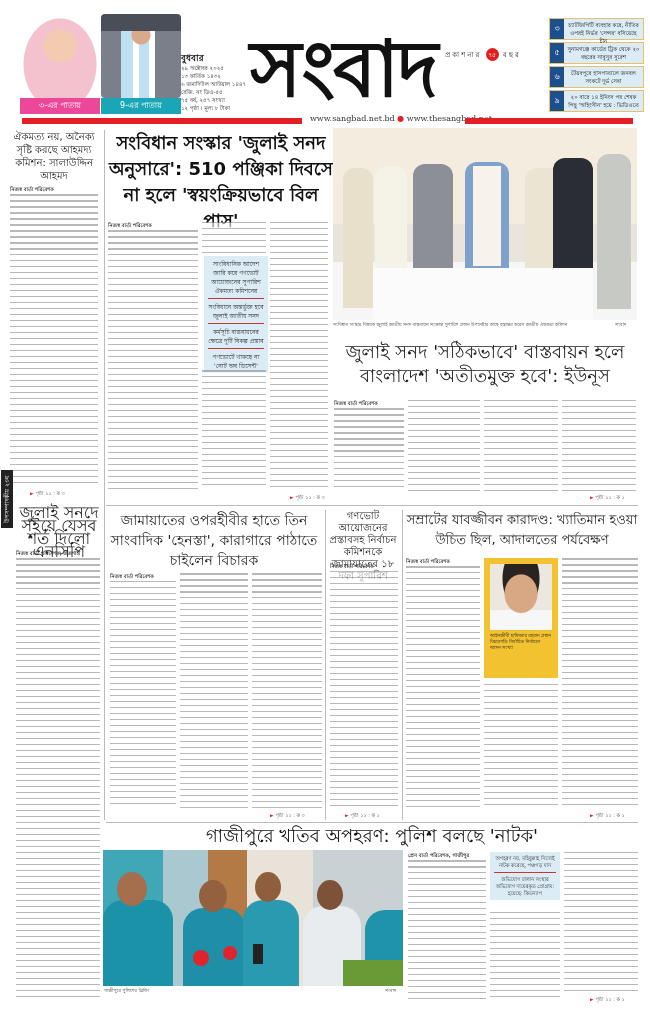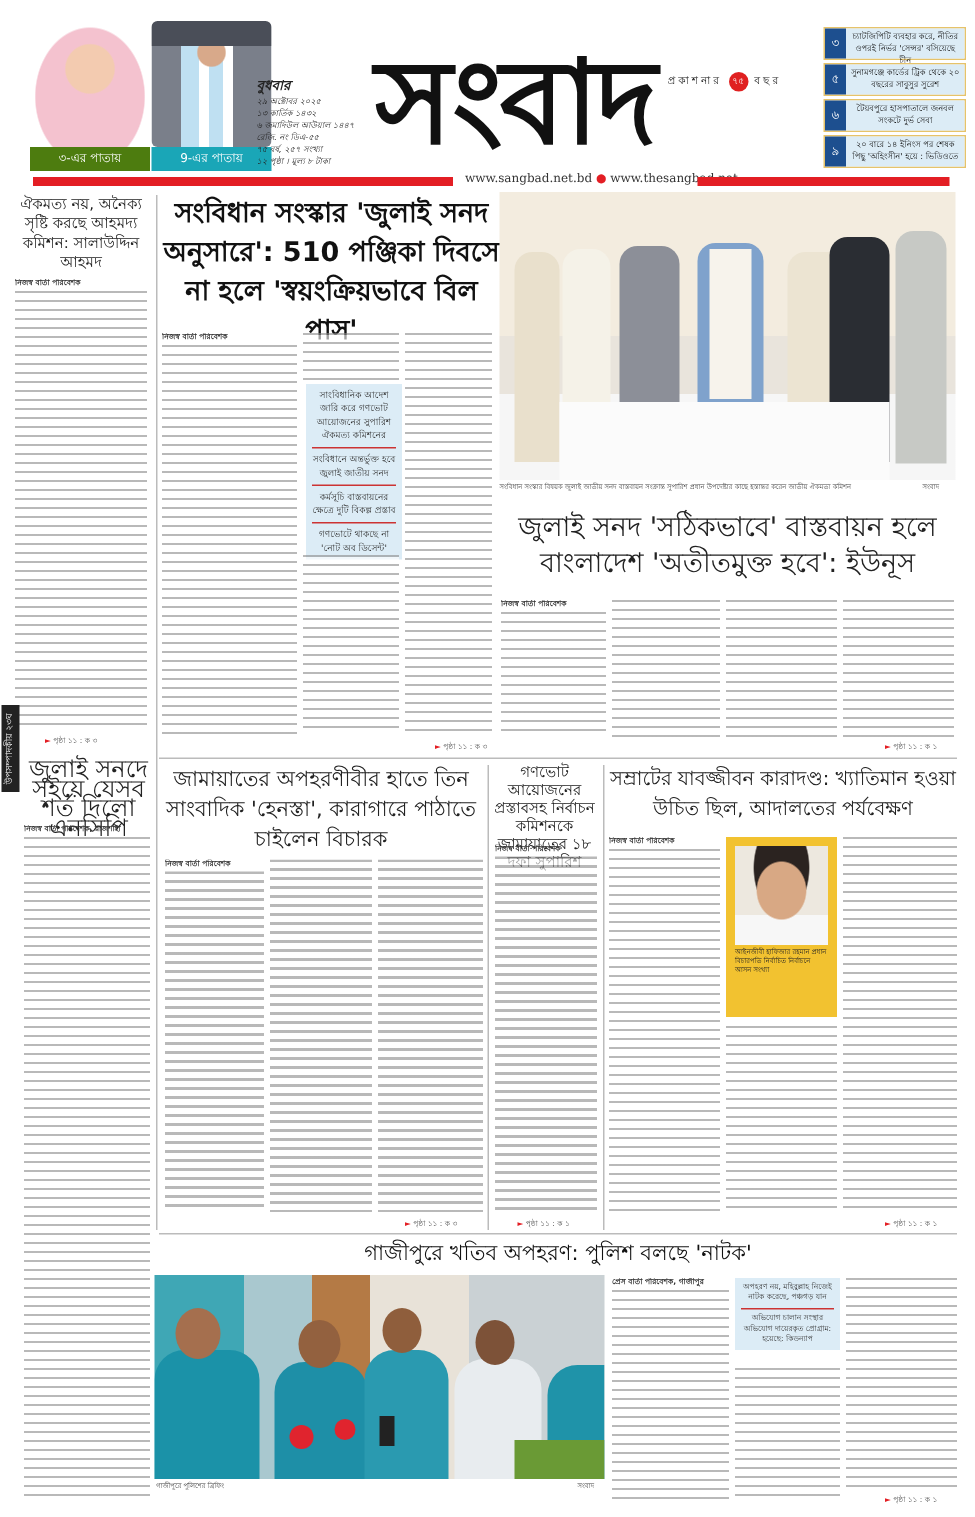--- a/index.html
+++ b/index.html
@@ -2,21 +2,21 @@
 <html><head>
 <meta charset="utf-8">
 <style>
   * { box-sizing: border-box; margin: 0; padding: 0; }
   body { width: 650px; height: 1011px; background: #fff; font-family: "DejaVu Sans", sans-serif; color: #111; position: relative; overflow: hidden; }
   .abs { position: absolute; }
   
   .promo { position: absolute; top: 14px; width: 80px; height: 100px; }
   .promo .pic { width: 80px; height: 84px; border-radius: 4px; }
   .promo .lbl { height: 16px; font-size: 8px; color: #fff; text-align: center; line-height: 16px; }
-  .datebox { position: absolute; left: 171px; top: 52px; font-size: 5.5px; line-height: 8px; color: #222; font-style: italic; }
+  .datebox { position: absolute; left: 181px; top: 52px; font-size: 5.5px; line-height: 8px; color: #222; }
   .datebox .day { font-size: 9px; font-weight: bold; line-height: 12px; }
   .logo { position: absolute; left: 250px; top: 24px; font-family: "DejaVu Serif", serif; font-weight: bold; font-size: 78px; letter-spacing: -2px; color: #111; line-height: 90px; }
   .tagline { position: absolute; left: 445px; top: 48px; font-size: 7px; color: #222; letter-spacing: 2px; }
   .tagline .circ { display: inline-block; background: #e02020; color: #fff; border-radius: 50%; width: 13px; height: 13px; text-align: center; line-height: 13px; font-size: 6px; letter-spacing: 0; }
   .index { position: absolute; left: 549px; top: 18px; width: 95px; }
   .index-row { display: flex; height: 22px; margin-bottom: 2px; border: 1px solid #e6c36a; }
   .index-num { width: 14px; background: #1d4f8f; color: #fff; font-size: 8px; text-align: center; line-height: 20px; }
   .index-txt { flex: 1; background: #dcecf6; font-size: 5.5px; line-height: 8px; padding: 2px 3px; text-align: center; }
   .redbar { position: absolute; height: 6px; background: #e31e24; }
   .web { position: absolute; left: 310px; top: 114px; font-family: "DejaVu Serif", serif; font-size: 8px; color: #333; }
@@ -35,21 +35,21 @@
   .cont .arr { color: #e31e24; }
   .vline { position: absolute; width: 1px; background: #bbb; }
   .hline { position: absolute; height: 1px; background: #bbb; }
   .side-tab { position: absolute; left: 1px; width: 12px; background: #222; color: #fff; font-size: 6px; writing-mode: vertical-rl; transform: rotate(180deg); text-align: center; }
 </style>
 </head>
 <body>
 
 <div class="promo" style="left:20px;">
   <div class="pic" style="background: radial-gradient(circle at 50% 38%, #f3cbb0 0 16px, transparent 17px), radial-gradient(ellipse at 50% 60%, #f4c2cf 0 36px, #fff 37px);"></div>
-  <div class="lbl" style="background:#4d7c0f;">৩-এর পাতায়</div>
+  <div class="lbl" style="background:#ec4899;">৩-এর পাতায়</div>
 </div>
 <div class="promo" style="left:101px;">
   <div class="pic" style="background: linear-gradient(#4a4e58 0 20%, transparent 20%), radial-gradient(circle at 50% 25%, #d8a98a 0 9px, transparent 10px), linear-gradient(90deg, #7a7f8a 0 25%, #bfe0f2 25% 40%, #fff 40% 48%, #bfe0f2 48% 60%, #fff 60% 68%, #7a7f8a 68%);"></div>
   <div class="lbl" style="background:#1aa6b7;">9-এর পাতায়</div>
 </div>
 
 <div class="datebox">
   <div class="day">বুধবার</div>
   <div>২৯ অক্টোবর ২০২৫</div>
   <div>১৩ কার্তিক ১৪৩২</div>
@@ -159,21 +159,21 @@
 <div class="cont" style="left:590px; top:494px;"><span class="arr">►</span> <span>পৃষ্ঠা ১১ : ক ১</span></div>
 <div class="hline" style="left:106px; top:505px; width:532px;"></div>
 
 <div class="sub-hl" style="left:16px; top:506px; width:86px; font-size:16px; line-height:13px;">জুলাই সনদে সইয়ে যেসব শর্ত দিলো এনসিপি</div>
 <div class="col" style="left:16px; top:550px; width:84px; height:450px;">
   <div class="byline">নিজস্ব বার্তা পরিবেশক, রাজশাহী</div>
   <div class="textfill"></div>
 </div>
 <div class="vline" style="left:104px; top:510px; height:310px;"></div>
 
-<div class="sub-hl" style="left:108px; top:510px; width:212px; font-size:14px; line-height:20px;">জামায়াতের অপহরণীবীর হাতে তিন সাংবাদিক 'হেনস্তা', কারাগারে পাঠাতে চাইলেন বিচারক</div>
+<div class="sub-hl" style="left:108px; top:510px; width:212px; font-size:14px; line-height:20px;">জামায়াতের ওপরইীবীর হাতে তিন সাংবাদিক 'হেনস্তা', কারাগারে পাঠাতে চাইলেন বিচারক</div>
 <div class="col" style="left:110px; top:573px; width:66px; height:235px;">
   <div class="byline">নিজস্ব বার্তা পরিবেশক</div>
   <div class="textfill"></div>
 </div>
 <div class="col" style="left:180px; top:573px; width:68px; height:235px;">
     <div class="textfill"></div>
   </div>
 <div class="col" style="left:252px; top:573px; width:70px; height:235px;">
     <div class="textfill"></div>
   </div>
@@ -199,21 +199,21 @@
 </div>
 <div class="col" style="left:484px; top:684px; width:74px; height:124px;">
     <div class="textfill"></div>
   </div>
 <div class="col" style="left:562px; top:558px; width:76px; height:250px;">
     <div class="textfill"></div>
   </div>
 <div class="cont" style="left:590px; top:812px;"><span class="arr">►</span> <span>পৃষ্ঠা ১১ : ক ১</span></div>
 <div class="hline" style="left:106px; top:822px; width:532px;"></div>
 
-<div class="hl" style="left:106px; top:824px; width:532px; font-size:14px; line-height:24px; font-weight:normal;">গাজীপুরে খতিব অপহরণ: পুলিশ বলছে 'নাটক'</div>
+<div class="hl" style="left:106px; top:824px; width:532px; font-size:18px; line-height:24px; font-weight:normal;">গাজীপুরে খতিব অপহরণ: পুলিশ বলছে 'নাটক'</div>
 <div class="photo" style="left:103px; top:850px; width:300px; height:136px; background: linear-gradient(90deg, #3fa7b5 0 20%, #a9c8cf 20% 35%, #b47a45 35% 48%, #e8e2d8 48% 70%, #cad1d4 70%);">
   <div class="abs" style="left:0; top:50px; width:70px; height:86px; background:#1b92a8; border-radius:20px 20px 0 0;"></div>
   <div class="abs" style="left:14px; top:22px; width:30px; height:34px; background:#a56f4e; border-radius:50%;"></div>
   <div class="abs" style="left:80px; top:58px; width:62px; height:78px; background:#1e8fa7; border-radius:20px 20px 0 0;"></div>
   <div class="abs" style="left:96px; top:30px; width:28px; height:32px; background:#93613f; border-radius:50%;"></div>
   <div class="abs" style="left:140px; top:50px; width:56px; height:86px; background:#2a9ab0; border-radius:20px 20px 0 0;"></div>
   <div class="abs" style="left:152px; top:22px; width:26px; height:30px; background:#8f5e3c; border-radius:50%;"></div>
   <div class="abs" style="left:200px; top:56px; width:58px; height:80px; background:#e8ecef; border-radius:20px 20px 0 0;"></div>
   <div class="abs" style="left:214px; top:30px; width:26px; height:30px; background:#7d5238; border-radius:50%;"></div>
   <div class="abs" style="left:262px; top:60px; width:38px; height:76px; background:#1f93a9; border-radius:20px 0 0 0;"></div>

